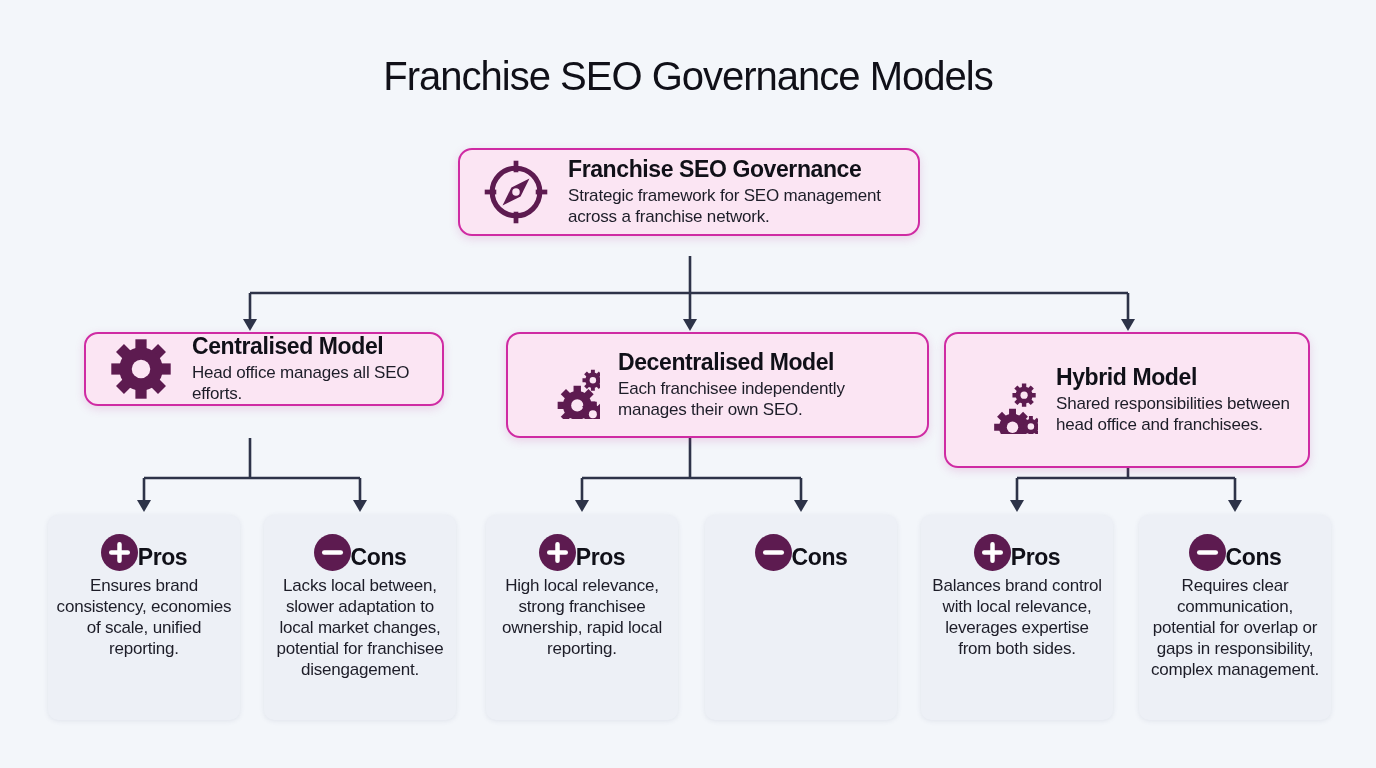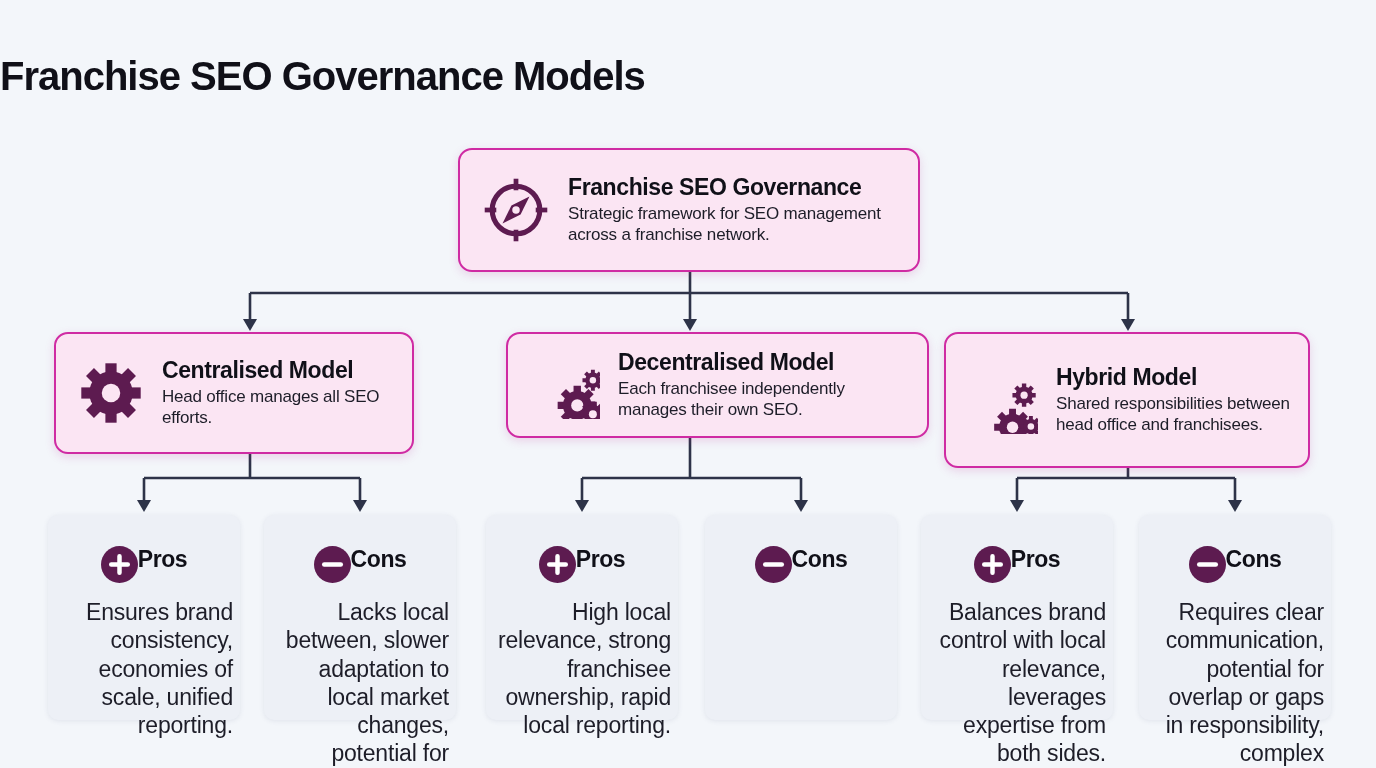--- a/index.html
+++ b/index.html
@@ -3,46 +3,46 @@
 <meta charset="utf-8">
 <style>
   :root{
     --background:#f3f6fa; --node-fill:#fbe5f3; --accent-border:#cf2ba3;
     --icon-purple:#5d1b50; --arrow:#2d3348; --card-fill:#edf0f6;
     --heading-text:#101018; --body-text:#1d1d28;
   }
   *{box-sizing:border-box;margin:0;padding:0}
   body{font-family:"Liberation Sans","DejaVu Sans",sans-serif;background:#fff}
   .canvas{position:relative;width:1376px;height:768px;background:var(--background);overflow:hidden}
-  .page-title{position:absolute;left:0;top:54px;width:100%;text-align:left;
-    font-size:40px;font-weight:700;letter-spacing:-1px;color:var(--heading-text)}
+  .page-title{position:absolute;left:0;top:54px;width:100%;text-align:center;
+    font-size:40px;font-weight:400;letter-spacing:-1px;color:var(--heading-text)}
   .connectors{position:absolute;left:0;top:0;z-index:1}
   .connectors path{stroke:var(--arrow);stroke-width:2.6;fill:none}
   .connectors polygon{fill:var(--arrow)}
   
   .node{position:absolute;z-index:2;background:var(--node-fill);
     border:2.5px solid var(--accent-border);border-radius:14px;
     display:flex;align-items:center;gap:18px;padding:10px 18px 10px 22px;
     box-shadow:0 3px 10px rgba(190,50,150,.18)}
   .node-icon{flex:0 0 auto;color:var(--icon-purple);display:flex;align-items:center;justify-content:center}
   .node-icon svg{display:block}
   .gear-hole{fill:var(--node-fill)}
   .node-title{font-size:23px;font-weight:800;letter-spacing:-.4px;color:var(--heading-text);margin-bottom:3px}
   .node-desc{font-size:17px;line-height:1.22;color:var(--body-text);letter-spacing:-.2px}
-  .node.root{left:458px;top:148px;width:462px;height:124px}
-  .node.m1{left:54px;top:332px;width:360px;height:122px}
+  .node.root{left:458px;top:148px;width:462px;height:88px}
+  .node.m1{left:84px;top:332px;width:360px;height:74px}
   .node.m2{left:506px;top:332px;width:423px;height:106px}
   .node.m3{left:944px;top:332px;width:366px;height:136px}
   
   .card{position:absolute;z-index:2;top:515px;width:192px;height:205px;
     background:var(--card-fill);border-radius:10px;box-shadow:0 1px 5px rgba(90,100,130,.12)}
-  .card-head{display:flex;align-items:flex-start;justify-content:center;gap:0;margin-top:31px}
+  .card-head{display:flex;align-items:flex-end;justify-content:center;gap:0;margin-top:19px}
   .badge{color:var(--icon-purple);width:37px;height:37px;display:flex}
   .card-label{font-size:23px;font-weight:800;letter-spacing:-.4px;color:var(--heading-text)}
-  .card-body{margin:15px auto 0;width:178px;text-align:right;font-size:23px;
+  .card-body{margin:5px auto 0;width:178px;text-align:center;font-size:17px;
     line-height:1.23;color:var(--body-text);letter-spacing:-.2px}
   .c1p{left:48px}.c1c{left:264px}.c2p{left:486px}.c2c{left:705px}.c3p{left:921px}.c3c{left:1139px}
 </style>
 <title>Franchise SEO Governance Models</title></head>
 <body>
 
 <div class="canvas">
 
   <svg width="0" height="0" style="position:absolute" aria-hidden="true">
     <defs>

